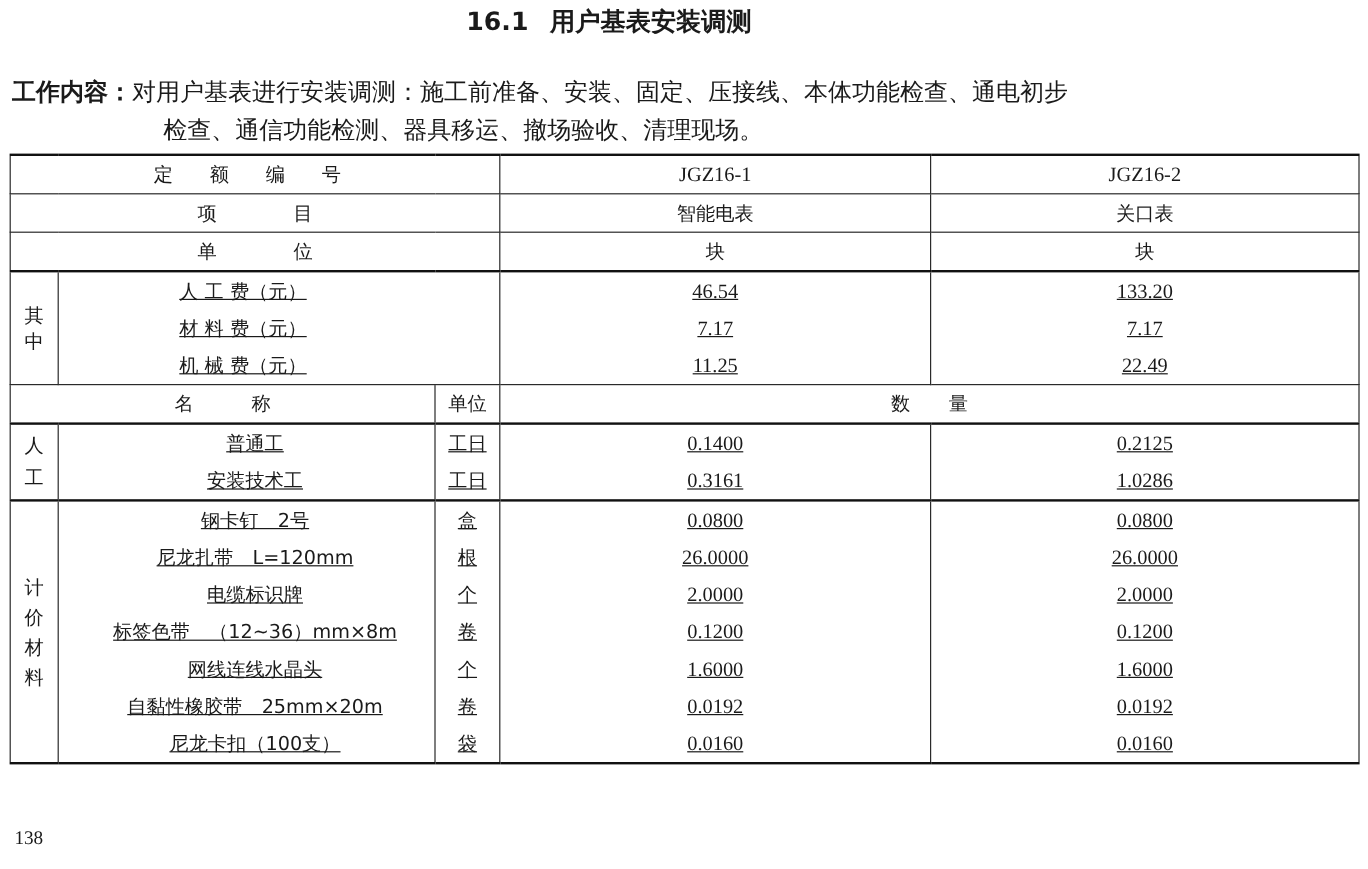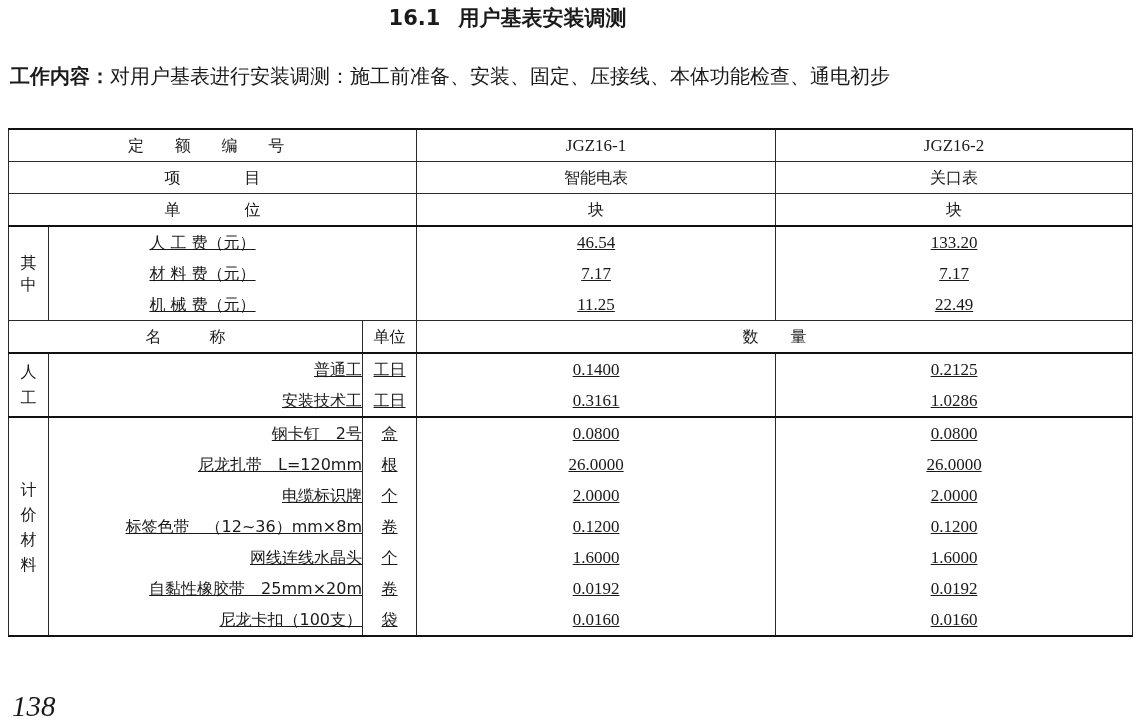--- a/index.html
+++ b/index.html
@@ -14,32 +14,33 @@
   table { position: absolute; left: 8px; top: 128px; width: 1124px; border-collapse: collapse;
           table-layout: fixed; font-size: 17px; }
   td { border: 1.4px solid #2a2a2a; padding: 0; text-align: center; vertical-align: middle;
        height: 31px; line-height: 31px; font-family: "Liberation Serif", serif; }
   td.cjk { font-family: "DejaVu Sans", sans-serif; font-size: 16px; }
   tr.thick-top td { border-top: 2.4px solid #111; }
   tr.first td { border-top: 2.6px solid #111; }
   tr.last td { border-bottom: 2.6px solid #111; }
   .bold { font-weight: bold; }
   .stack > div { height: 31px; line-height: 31px; text-decoration: underline; }
-  .left { text-align: right; padding-left: 14px; }
-  .page { position: absolute; left: 12px; top: 690px; font-size: 29px; font-style: italic; font-family: "Liberation Serif", serif; }
+  .left { text-align: center; padding-left: 14px; }
+  .page { position: absolute; left: 12px; top: 690px; font-size: 16px; font-family: "Liberation Serif", serif; }
 </style>
 </head>
 <body>
 
 <div class="title">
   <span class="num">16.1</span><span>用户基表安装调测</span>
 </div>
 
 <div class="work">
   <div><span class="lbl">工作内容：</span><span>对用户基表进行安装调测：施工前准备、安装、固定、压接线、本体功能检查、通电初步</span></div>
+  <div class="l2">检查、通信功能检测、器具移运、撤场验收、清理现场。</div>
 </div>
 
 <table>
   <colgroup>
     <col style="width:40px">
       <col style="width:314px">
       <col style="width:54px">
       <col style="width:359px">
       <col style="width:357px">
   </colgroup>

